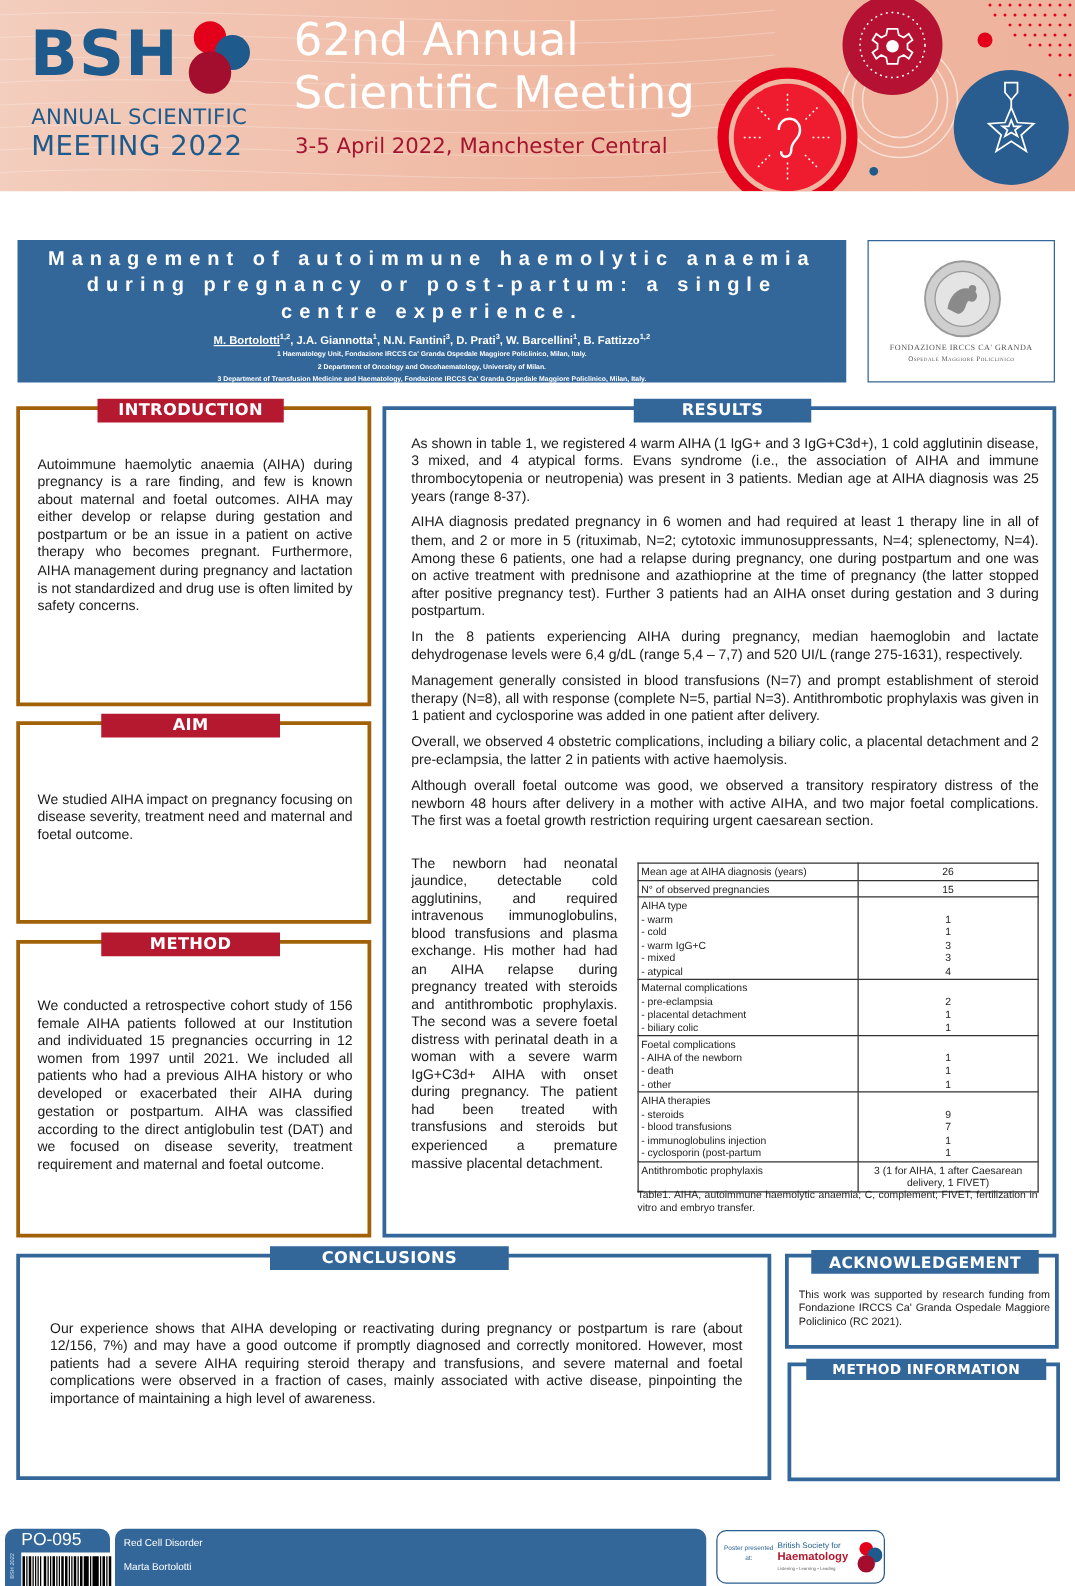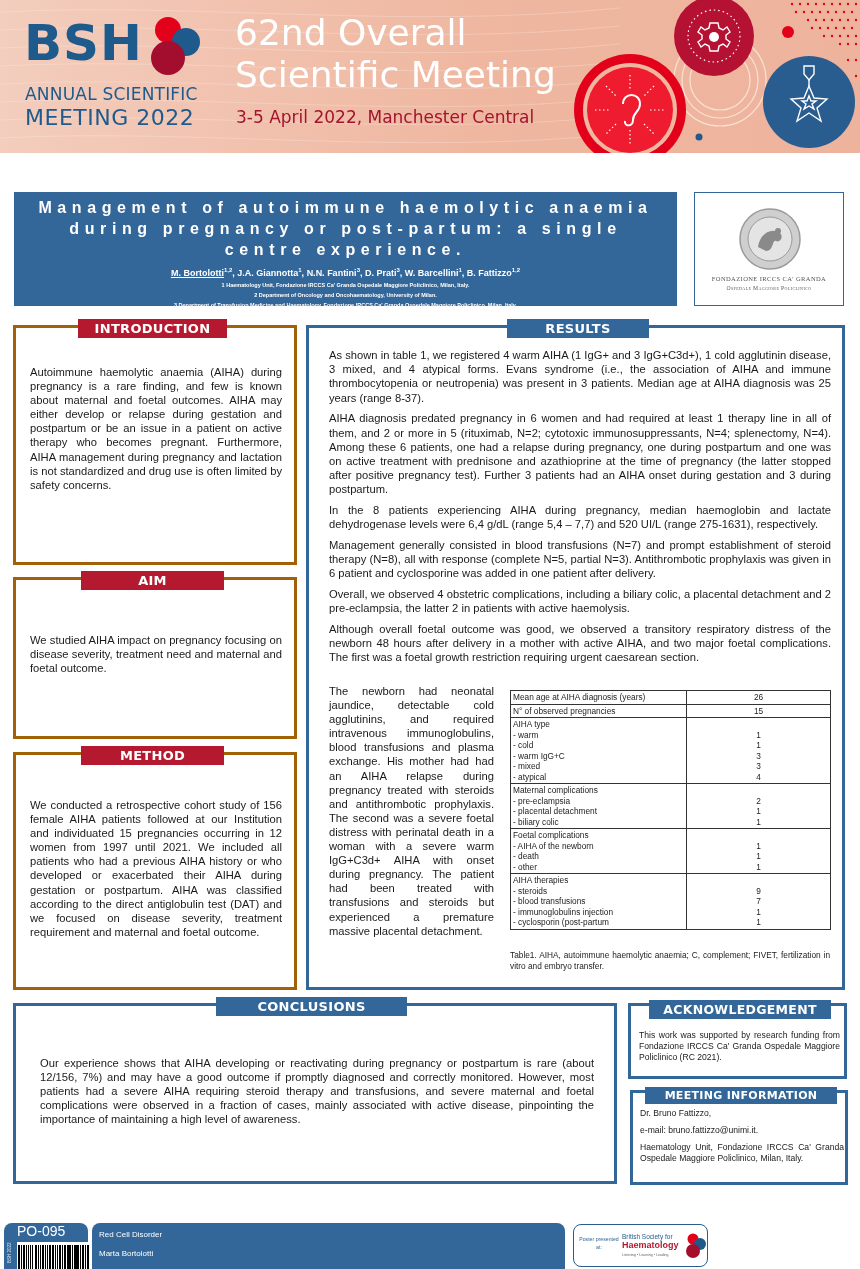--- a/index.html
+++ b/index.html
@@ -116,21 +116,21 @@
   </svg>
   <div class="bsh-word">BSH</div>
   <svg class="bsh-drops" viewBox="0 0 56 64">
     <circle cx="22" cy="16" r="13" fill="#e2001a"></circle>
     <circle cx="40" cy="28" r="14" fill="#1e5a8c"></circle>
     <circle cx="22" cy="44" r="17" fill="#a30e2e"></circle>
   </svg>
   <div class="bsh-sub1">ANNUAL SCIENTIFIC</div>
   <div class="bsh-sub2">MEETING 2022</div>
   <div class="meet-title">
-    <div>62nd Overall</div>
+    <div>62nd Annual</div>
     <div>Scientific Meeting</div>
   </div>
   <div class="meet-date">3-5 April 2022, Manchester Central</div>
   <svg class="deco" viewBox="0 0 290 153">
     <g fill="none" stroke="#fff" stroke-opacity="0.6" stroke-width="1.2">
       <circle cx="150" cy="80" r="30"></circle>
         <circle cx="150" cy="80" r="38"></circle>
         <circle cx="150" cy="80" r="46"></circle>
     </g>
     <g fill="#e8232b">
@@ -258,21 +258,21 @@
   <div class="box-hdr" style="left:65px; width:143px;">METHOD</div>
   <div class="box-body" style="left:14px; top:43px; width:252px;">We conducted a retrospective cohort study of 156 female AIHA patients followed at our Institution and individuated 15 pregnancies occurring in 12 women from 1997 until 2021. We included all patients who had a previous AIHA history or who developed or exacerbated their AIHA during gestation or postpartum. AIHA was classified according to the direct antiglobulin test (DAT) and we focused on disease severity, treatment requirement and maternal and foetal outcome.</div>
 </div>
 
 <div class="box blue" style="left:306px; top:325px; width:539px; height:665px;">
   <div class="box-hdr" style="left:198px; width:142px;">RESULTS</div>
   <div class="res-body">
     <p>As shown in table 1, we registered 4 warm AIHA (1 IgG+ and 3 IgG+C3d+), 1 cold agglutinin disease, 3 mixed, and 4 atypical forms. Evans syndrome (i.e., the association of AIHA and immune thrombocytopenia or neutropenia) was present in 3 patients. Median age at AIHA diagnosis was 25 years (range 8-37).</p>
     <p>AIHA diagnosis predated pregnancy in 6 women and had required at least 1 therapy line in all of them, and 2 or more in 5 (rituximab, N=2; cytotoxic immunosuppressants, N=4; splenectomy, N=4). Among these 6 patients, one had a relapse during pregnancy, one during postpartum and one was on active treatment with prednisone and azathioprine at the time of pregnancy (the latter stopped after positive pregnancy test). Further 3 patients had an AIHA onset during gestation and 3 during postpartum.</p>
     <p>In the 8 patients experiencing AIHA during pregnancy, median haemoglobin and lactate dehydrogenase levels were 6,4 g/dL (range 5,4 – 7,7) and 520 UI/L (range 275-1631), respectively.</p>
-    <p>Management generally consisted in blood transfusions (N=7) and prompt establishment of steroid therapy (N=8), all with response (complete N=5, partial N=3). Antithrombotic prophylaxis was given in 6 patient and cyclosporine was added in one patient after delivery.</p>
+    <p>Management generally consisted in blood transfusions (N=7) and prompt establishment of steroid therapy (N=8), all with response (complete N=5, partial N=3). Antithrombotic prophylaxis was given in 1 patient and cyclosporine was added in one patient after delivery.</p>
     <p>Overall, we observed 4 obstetric complications, including a biliary colic, a placental detachment and 2 pre-eclampsia, the latter 2 in patients with active haemolysis.</p>
     <p>Although overall foetal outcome was good, we observed a transitory respiratory distress of the newborn 48 hours after delivery in a mother with active AIHA, and two major foetal complications. The first was a foetal growth restriction requiring urgent caesarean section.</p>
   </div>
   <div class="res-left">The newborn had neonatal jaundice, detectable cold agglutinins, and required intravenous immunoglobulins, blood transfusions and plasma exchange. His mother had had an AIHA relapse during pregnancy treated with steroids and antithrombotic prophylaxis. The second was a severe foetal distress with perinatal death in a woman with a severe warm IgG+C3d+ AIHA with onset during pregnancy. The patient had been treated with transfusions and steroids but experienced a premature massive placental detachment.</div>
 
   <table class="t1">
     <tbody id="t1-body">
         <tr>
           <td>
             <div>Mean age at AIHA diagnosis (years)</div>
@@ -344,42 +344,46 @@
             <div>- cyclosporin (post-partum</div>
           </td>
           <td class="v">
             <div style="min-height: 10.5px;"></div>
             <div style="min-height: 10.5px;">9</div>
             <div style="min-height: 10.5px;">7</div>
             <div style="min-height: 10.5px;">1</div>
             <div style="min-height: 10.5px;">1</div>
           </td>
         </tr>
+        <tr>
+          <td>
+            <div>Antithrombotic prophylaxis</div>
+          </td>
+          <td class="v">
+            <div style="min-height: 10.5px;">3 (1 for AIHA, 1 after Caesarean</div>
+            <div style="min-height: 10.5px;">delivery, 1 FIVET)</div>
+          </td>
+        </tr>
       </tbody>
   </table>
   <div class="caption">Table1. AIHA, autoimmune haemolytic anaemia; C, complement; FIVET, fertilization in vitro and embryo transfer.</div>
 </div>
 
 <div class="box blue" style="left:13px; top:1003px; width:604px; height:181px;padding-left:40px;">
   <div class="box-hdr" style="left:200px; width:191px;">CONCLUSIONS</div>
   <div class="box-body" style="left:24px; top:50px; width:554px; line-height:14px;">Our experience shows that AIHA developing or reactivating during pregnancy or postpartum is rare (about 12/156, 7%) and may have a good outcome if promptly diagnosed and correctly monitored. However, most patients had a severe AIHA requiring steroid therapy and transfusions, and severe maternal and foetal complications were observed in a fraction of cases, mainly associated with active disease, pinpointing the importance of maintaining a high level of awareness.</div>
 </div>
 
 <div class="box blue" style="left:628px; top:1003px; width:219px; height:76px;">
   <div class="box-hdr" style="left:18px; width:182px; top:-6px; font-size:12.5px;">ACKNOWLEDGEMENT</div>
   <div class="ack-body" style="left:8px; top:24px; width:201px;">This work was supported by research funding from Fondazione IRCCS Ca' Granda Ospedale Maggiore Policlinico (RC 2021).</div>
 </div>
 
 <div class="box blue" style="left:630px; top:1090px; width:218px; height:95px;">
-  <div class="box-hdr" style="left:12px; width:192px; top:-6px; height:17px; line-height:17px; font-size:11px;">MEETING INFORMATION</div>
-  <div class="contact-body" style="width:204px;">
-    <p>Dr. Bruno Fattizzo,</p>
-    <p>e-mail: bruno.fattizzo@unimi.it.</p>
-    <p>Haematology Unit, Fondazione IRCCS Ca' Granda Ospedale Maggiore Policlinico, Milan, Italy.</p>
-  </div>
+  <div class="box-hdr" style="left:12px; width:192px; top:-6px; height:17px; line-height:17px; font-size:11px;">METHOD INFORMATION</div>
 </div>
 
 <div class="foot-id">
   <div class="foot-year">BSH 2022</div>
   <div class="foot-code">PO-095</div>
   <div class="barcode" id="barcode">
       <span style="width: 2px; margin-right: 1.2px;"></span>
       <span style="width: 1px; margin-right: 1px;"></span>
       <span style="width: 2px; margin-right: 1.2px;"></span>
       <span style="width: 1px; margin-right: 1px;"></span>

